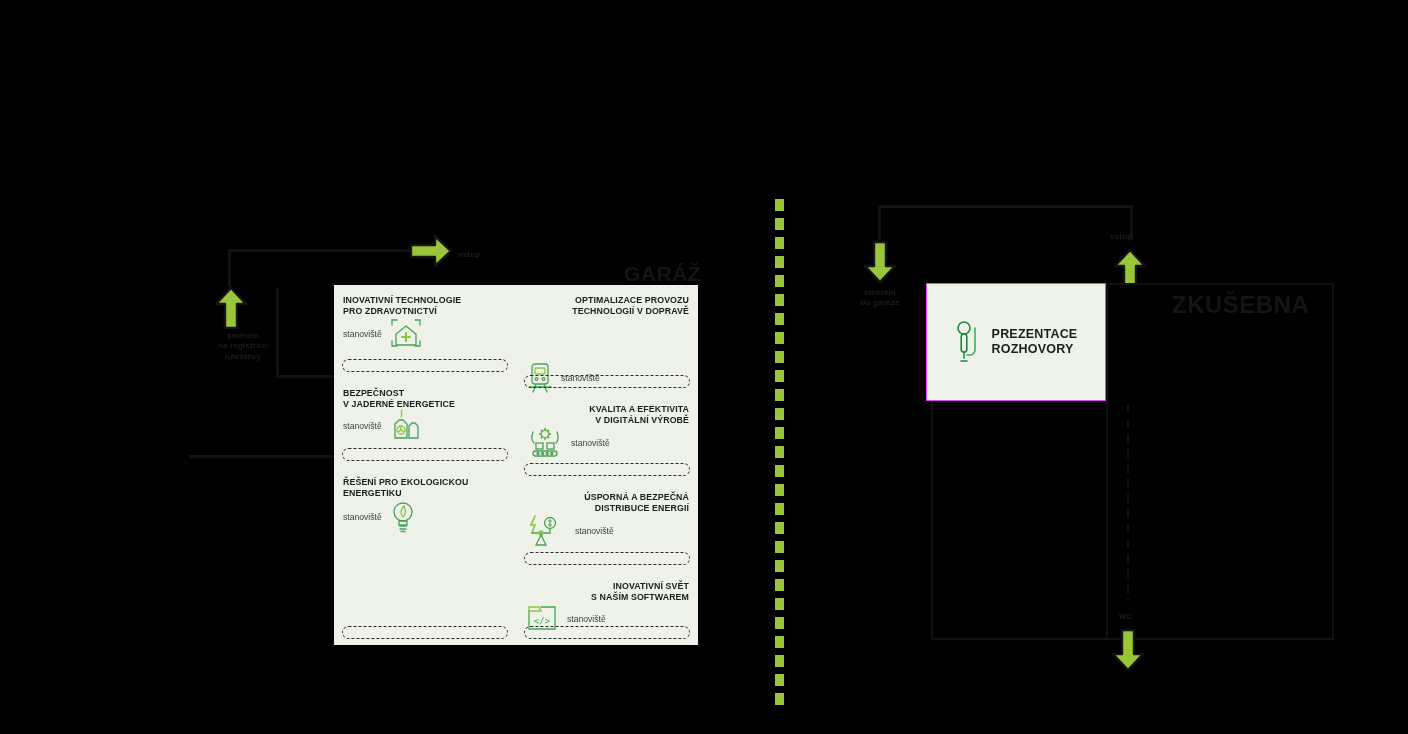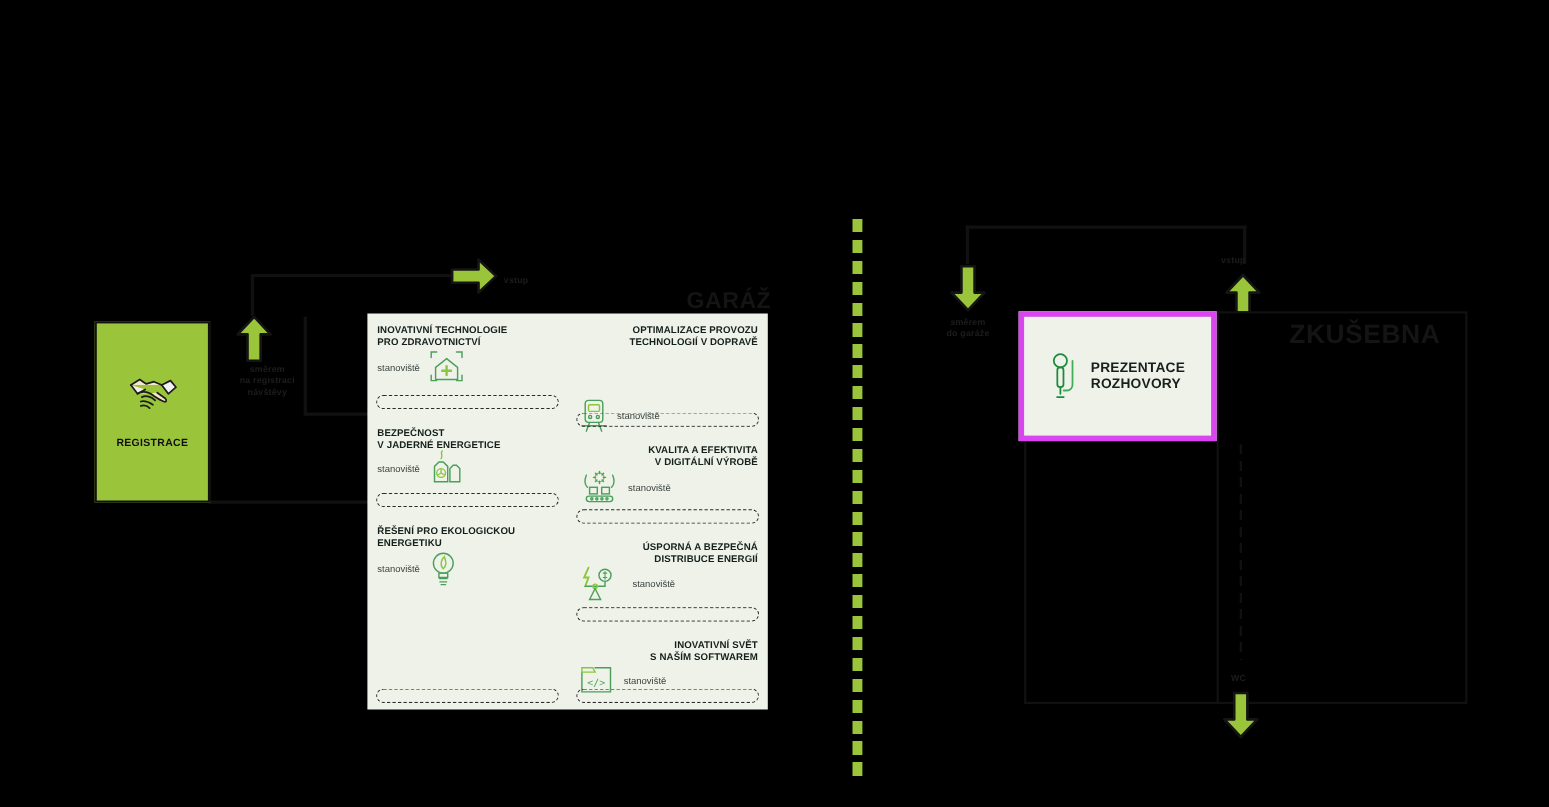--- a/index.html
+++ b/index.html
@@ -66,21 +66,21 @@
   
   #divider{
     left:775px; top:199px; width:9px; height:508px;
     background:repeating-linear-gradient(to bottom,
       #9ac43a 0 12px, transparent 12px 19px);
   }
 
   
   #prezentace{
     left:926px; top:283px; width:180px; height:118px;
-    background:#eef2e9; border:5px solid #d946ef;
+    background:#eef2e9; border:1px solid #d946ef;
     display:flex; align-items:center; justify-content:center; gap:9px;
   }
   #prezentace .ptxt{
     font-size:12.5px; font-weight:bold; color:#17201d; line-height:1.2;
     letter-spacing:.2px;
   }
   #zkusebna-title{
     left:1172px; top:291px; font-size:24px; font-weight:bold;
     color:#141414; letter-spacing:.5px;
   }
@@ -102,34 +102,20 @@
 <body>
 
 <div class="stage">
 
   <div class="abs line" style="left:228px; top:249px; width:190px; height:3px;"></div>
   <div class="abs line" style="left:228px; top:249px; width:3px; height:38px;"></div>
   <div class="abs line" style="left:276px; top:288px; width:3px; height:90px;"></div>
   <div class="abs line" style="left:276px; top:375px; width:60px; height:3px;"></div>
   <div class="abs line" style="left:189px; top:455px; width:148px; height:3px;"></div>
 
-  <div class="abs" id="registrace">
-    <svg width="46" height="34" viewBox="0 0 46 34">
-      <g fill="none" stroke="#1d1d1d" stroke-width="1.6" stroke-linejoin="round" stroke-linecap="round">
-        <path d="M3 9 L11 4 L17 8 L24 6 L31 9" fill="#f6e7c9"></path>
-        <path d="M31 9 L39 5 L44 11 L37 17 Z" fill="#f1f1f1"></path>
-        <path d="M3 9 L9 17 L16 13" fill="#f1f1f1"></path>
-        <path d="M9 17 C14 14 20 16 24 19 C27 21 30 23 33 24 C35 25 36 23 34 21 L27 16" fill="#f6e7c9"></path>
-        <path d="M13 20 C17 18 22 20 25 23"></path>
-        <path d="M12 24 C16 23 20 25 23 27"></path>
-        <path d="M12 28 C15 27 18 28 20 30"></path>
-      </g>
-    </svg>
-    <div class="rlabel">REGISTRACE</div>
-  </div>
 
   <div class="abs" style="left:409px; top:234px;">
     <svg width="44" height="34" viewBox="0 0 44 34">
       <path d="M2 11 H26 V2 L42 17 L26 32 V23 H2 Z" fill="#9ac43a" stroke="#141414" stroke-width="2.4" stroke-linejoin="round"></path>
     </svg>
   </div>
   <div class="abs alabel" style="left:458px; top:250px;">vstup</div>
 
   <div class="abs" style="left:214px; top:286px;">
     <svg width="34" height="44" viewBox="0 0 34 44">

